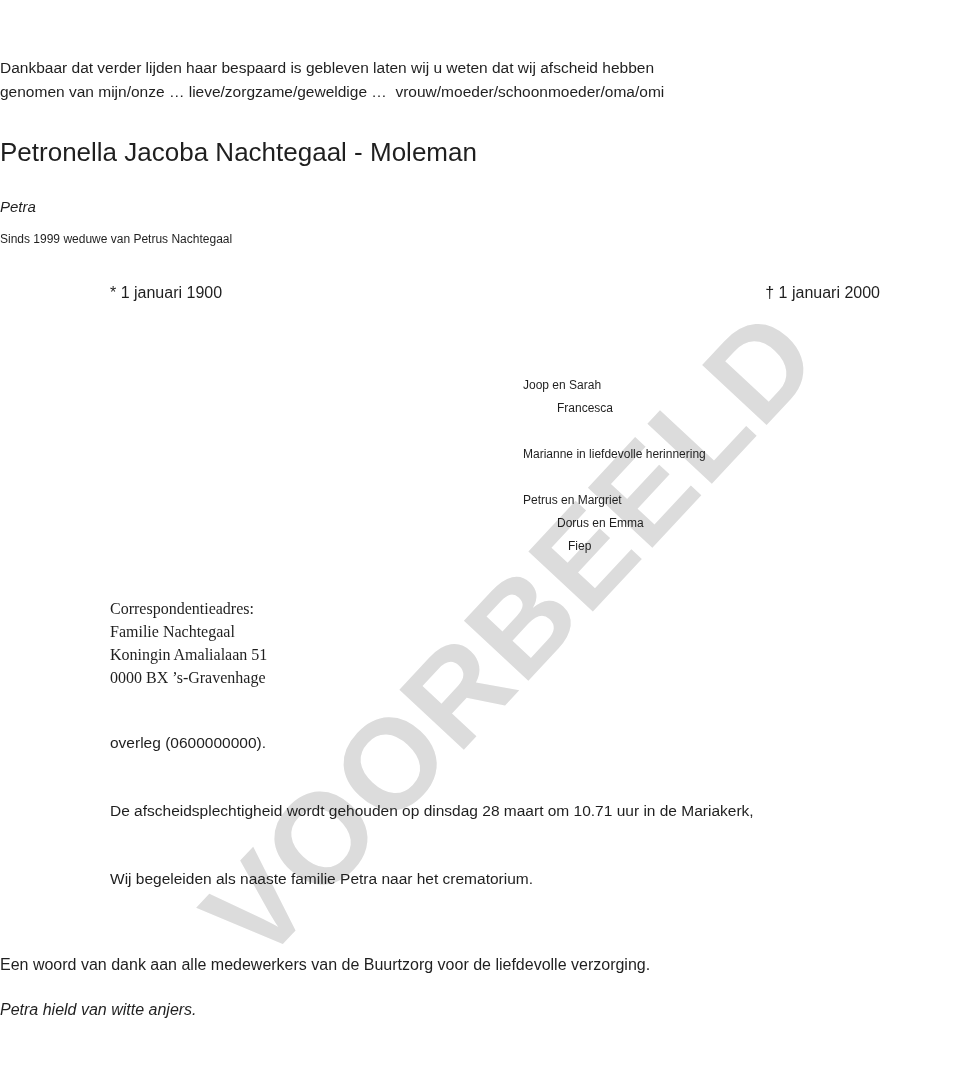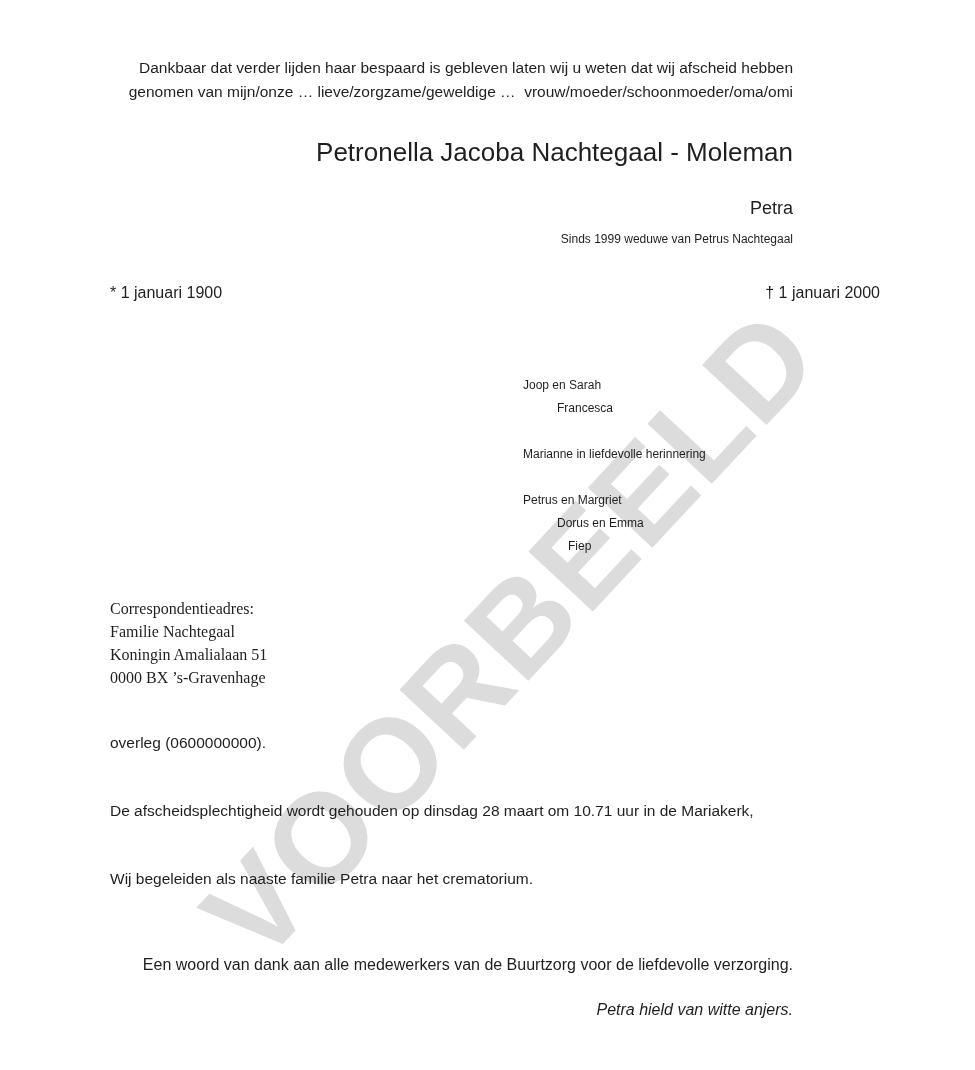--- a/index.html
+++ b/index.html
@@ -36,35 +36,36 @@
   .content {
     position: absolute;
     inset: 0;
     z-index: 1;
   }
   .line { white-space: pre; }
   .centered {
     position: absolute;
     left: 0;
     width: 793px;
-    text-align: right;
+    text-align: left;
   }
   .intro {
     top: 56px;
     font-size: 15.5px;
     line-height: 24px;
   }
   .title {
     top: 137px;
     font-size: 26px;
     line-height: 30px;
   }
   .nickname {
     top: 198px;
-    font-size: 18px;
+    font-size: 15px;
+    font-style: italic;
   }
   .widow-line {
     top: 232px;
     font-size: 12px;
   }
   .dates-row {
     position: absolute;
     top: 284px;
     left: 110px;
     right: 95px;

